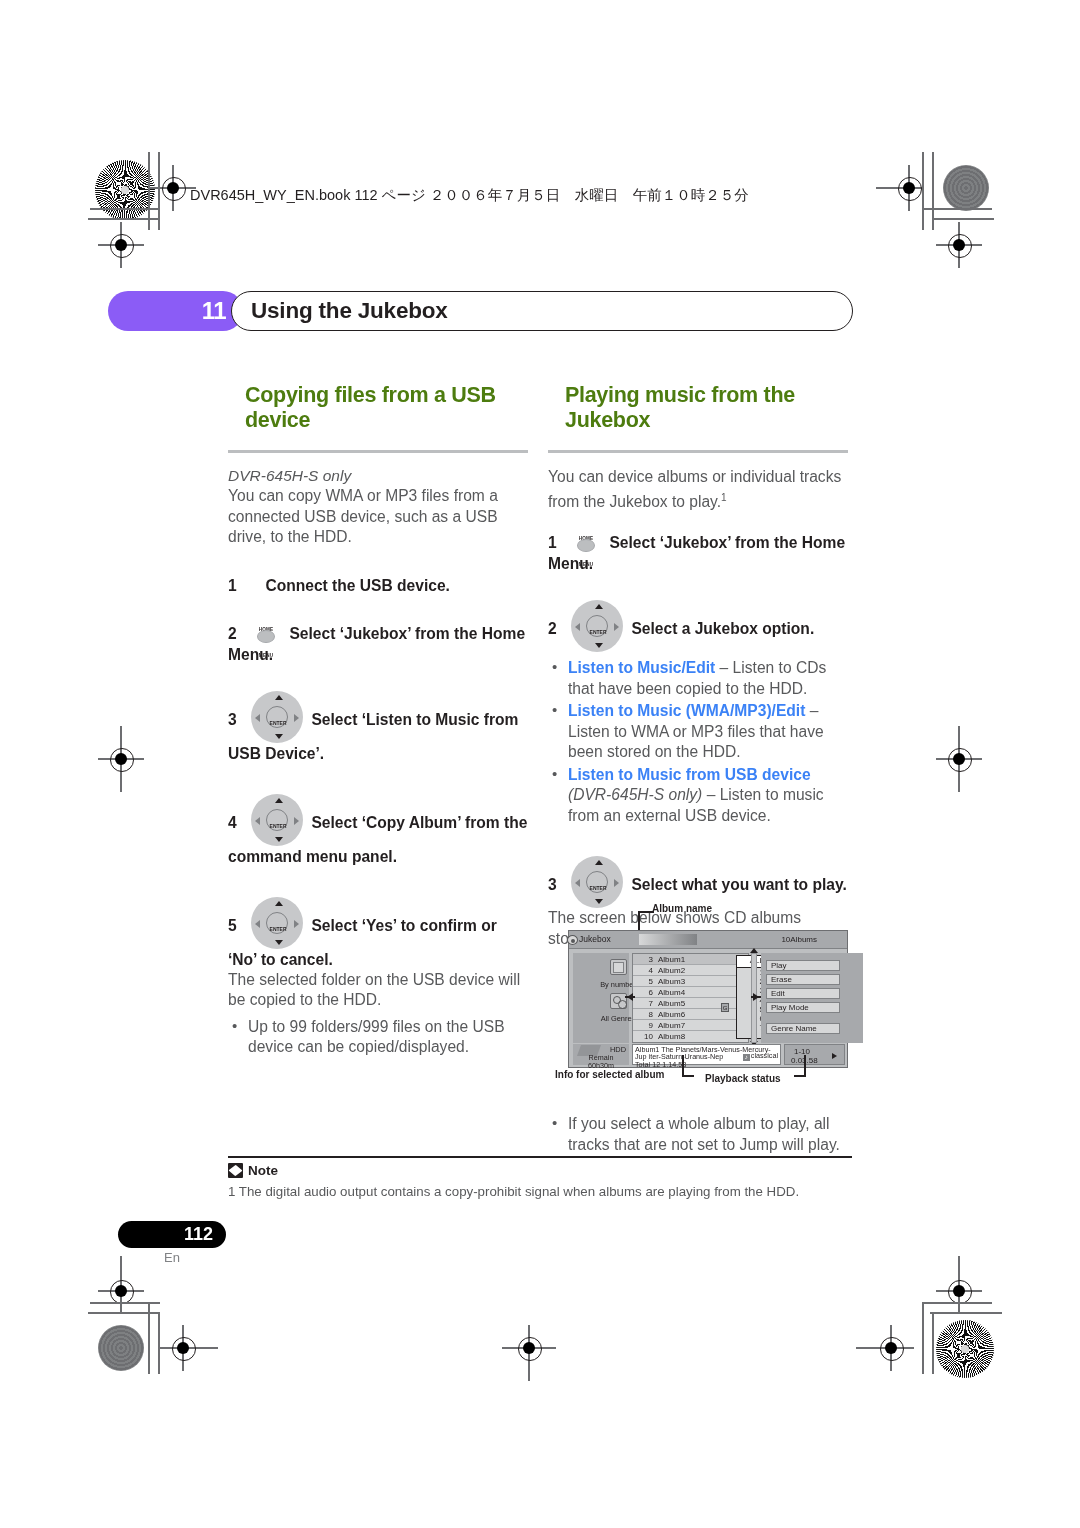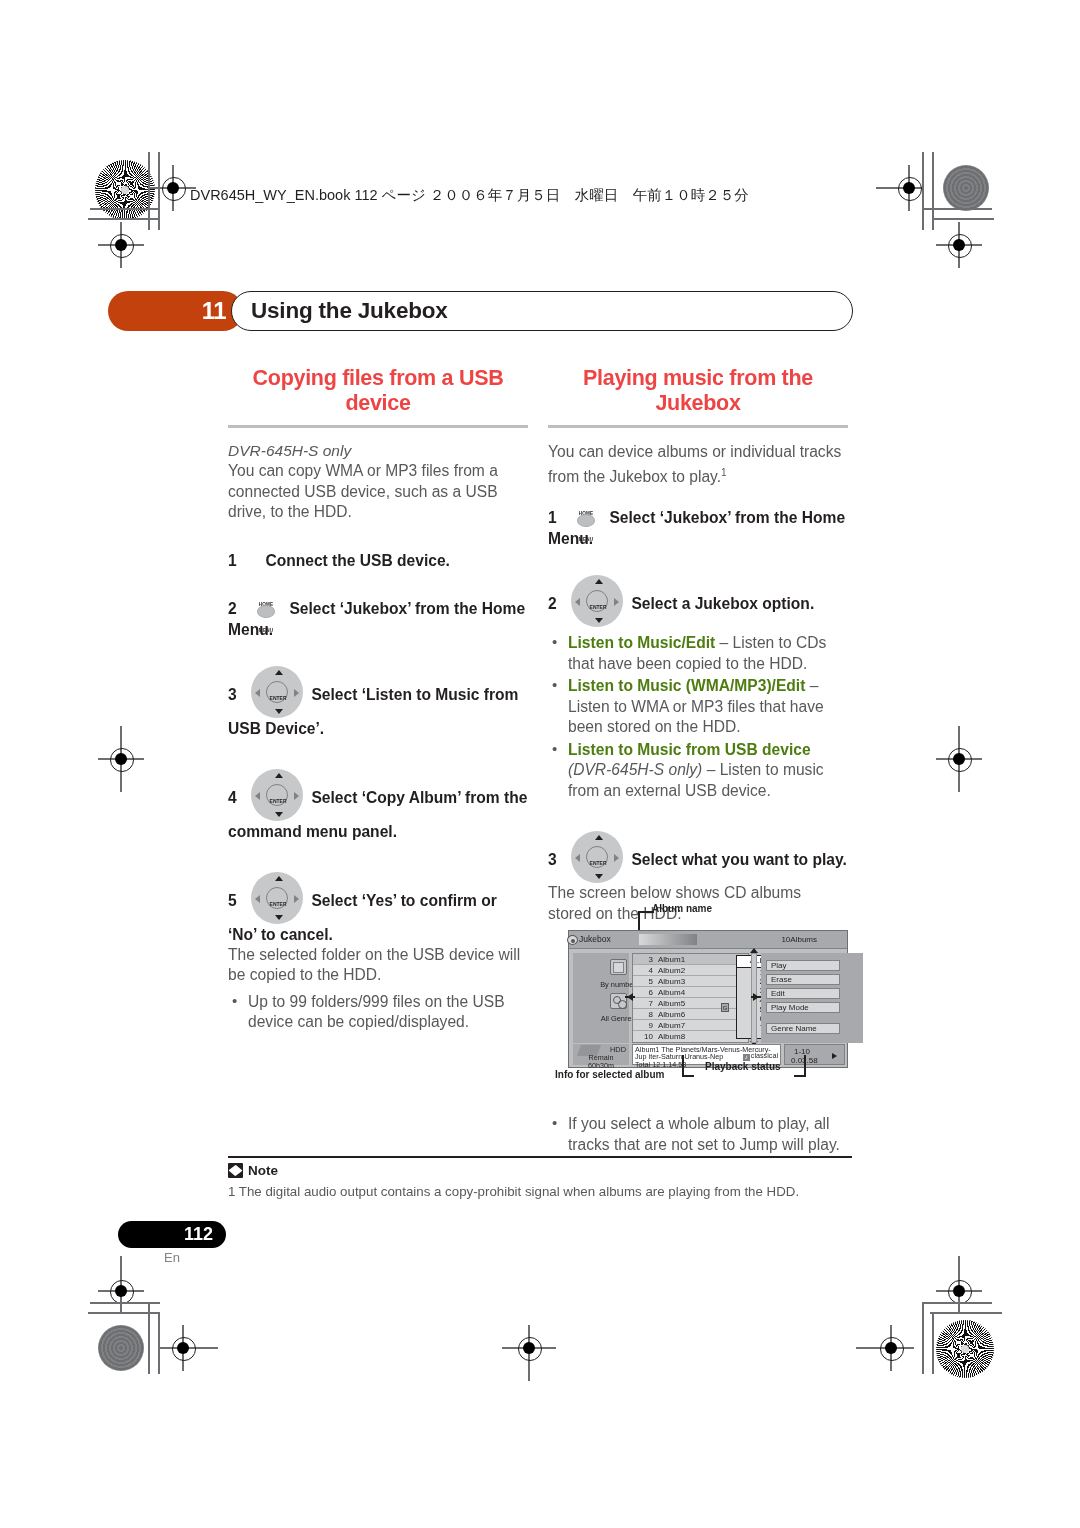--- a/index.html
+++ b/index.html
@@ -42,21 +42,21 @@
   .bookline{
     position:absolute;left:190px;top:186px;
     font-size:14.5px;color:#231f20;white-space:nowrap;
     font-family:"Liberation Sans", sans-serif;
   }
 
   
   .chapter-band{position:absolute;left:108px;top:291px;width:745px;height:40px;}
   .chapter-num{
     position:absolute;left:0;top:0;width:135px;height:40px;
-    background:#c2410c;border-radius:20px;
+    background:#8b5cf6;border-radius:20px;
     color:#fff;font-weight:bold;font-size:24px;
     display:flex;align-items:center;justify-content:flex-end;
     padding-right:17px;box-sizing:border-box;letter-spacing:-.5px;
   }
   .chapter-pill{
     position:absolute;left:123px;top:0;width:622px;height:40px;
     border:1.6px solid #231f20;border-radius:20px;background:#fff;
     box-sizing:border-box;
   }
   .chapter-title{
@@ -64,22 +64,22 @@
     display:flex;align-items:center;
     font-size:22.5px;font-weight:bold;letter-spacing:-.2px;color:#231f20;
   }
 
   
   .col{position:absolute;width:300px;}
   .col-left{left:228px;top:366px;}
   .col-right{left:548px;top:366px;}
 
   h2.sec{
-    margin:0;font-size:21.5px;line-height:25px;font-weight:bold;
-    letter-spacing:-.3px;color:#ef4444;text-align:center;
+    margin:17px;font-size:21.5px;line-height:25px;font-weight:bold;
+    letter-spacing:-.3px;color:#4d7c0f;
   }
   .rule{height:3px;background:#bcbec0;margin:9px 0 14px 0;}
   .ital{font-style:italic;color:#58595b;font-size:15.5px;margin:0 0 1px 0;
         font-family:"Liberation Sans", sans-serif;}
   p.body{
     margin:0 0 0 0;font-size:15.6px;line-height:20.5px;color:#58595b;
   }
 
   .step{position:relative;margin-top:27px;}
   .step .stxt{
@@ -127,21 +127,21 @@
 
   
   ul.bl{margin:6px 0 0 0;padding:0;list-style:none;}
   ul.bl li{
     position:relative;padding-left:20px;font-size:15.6px;line-height:20.5px;
     color:#58595b;margin-bottom:2px;
   }
   ul.bl li::before{
     content:"\2022";position:absolute;left:4px;top:-1px;color:#58595b;font-size:15px;
   }
-  ul.bl li b{color:#4d7c0f;}
+  ul.bl li b{color:#3b82f6;}
   ul.bl li i{font-style:italic;}
 
   
   .figure{position:absolute;left:560px;top:905px;width:292px;height:172px;}
 
   .callout-label{
     position:absolute;font-size:10px;font-weight:bold;color:#231f20;white-space:nowrap;
   }
   .leader{position:absolute;background:#231f20;}
 
@@ -680,21 +680,21 @@
       <div class="plus-r"></div>
       <div class="arrow-r"></div>
     </div>
 
     <div class="leader" style="left:122px;top:150px;width:2px;height:22px;"></div>
     <div class="leader" style="left:122px;top:170px;width:12px;height:2px;"></div>
     <div class="callout-label" style="left:-5px;top:164px;">Info for selected album</div>
 
     <div class="leader" style="left:244px;top:150px;width:2px;height:22px;"></div>
     <div class="leader" style="left:234px;top:170px;width:12px;height:2px;"></div>
-    <div class="callout-label" style="left:145px;top:156px;text-align:right;">Playback status</div>
+    <div class="callout-label" style="left:145px;top:168px;text-align:right;">Playback status</div>
   </div>
 
   <ul class="bl" style="position:absolute;left:548px;top:1108px;width:300px;">
     <li>If you select a whole album to play, all tracks that are not set to Jump will play.</li>
   </ul>
 
   <div class="note-rule"></div>
   <div class="note-head">
     <span class="note-badge"></span>
     <span class="note-title">Note</span>

